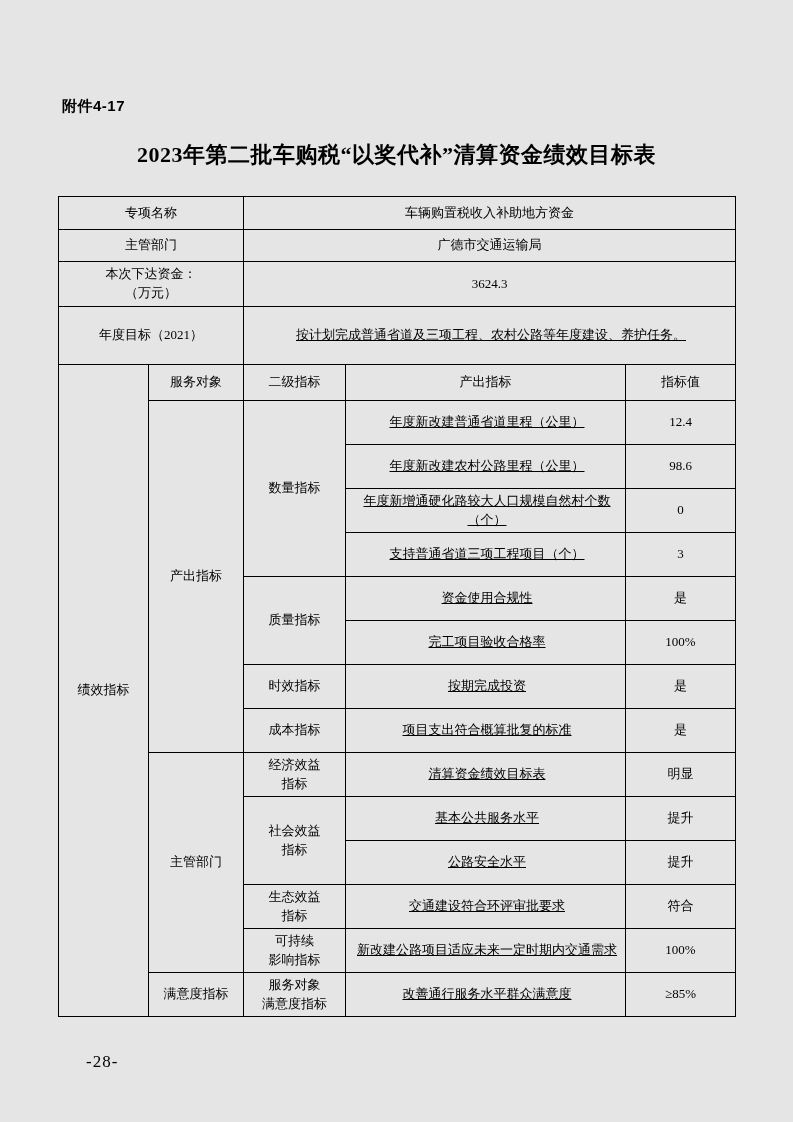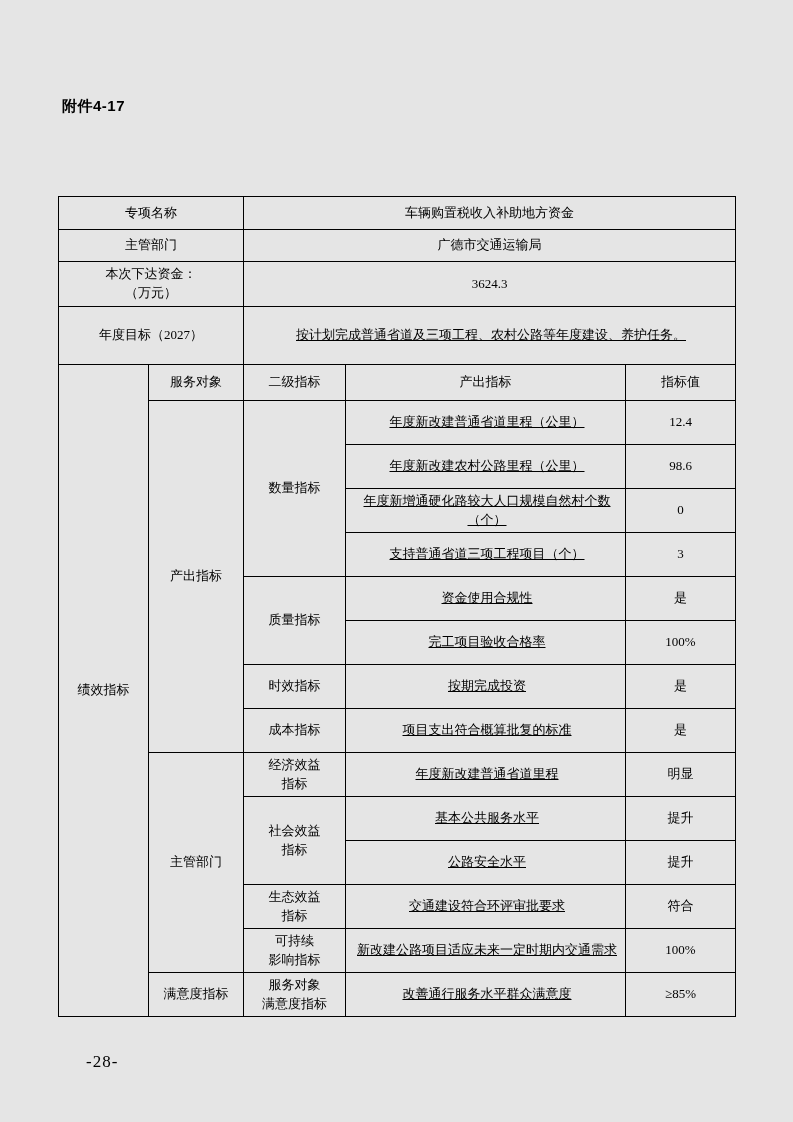--- a/index.html
+++ b/index.html
@@ -64,20 +64,21 @@
     text-align: right;
   }
 </style>
 </head>
 <body>
 
 <div class="sheet">
 
   <div class="attachment">附件4-17</div>
 
+  <div class="doc-title">2023年第二批车购税“以奖代补”清算资金绩效目标表</div>
 
   <table class="main-table">
     <colgroup>
       <col style="width:90px">
       <col style="width:95px">
       <col style="width:102px">
       <col style="width:280px">
       <col style="width:110px">
     </colgroup>
     <tbody>
@@ -88,21 +89,21 @@
       <tr style="height:32px">
         <td colspan="2">主管部门</td>
         <td colspan="3">广德市交通运输局</td>
       </tr>
       <tr style="height:45px">
         <td colspan="2" class="pre">本次下达资金：
 （万元）</td>
         <td colspan="3">3624.3</td>
       </tr>
       <tr style="height:58px">
-        <td colspan="2">年度目标（2027）</td>
+        <td colspan="2">年度目标（2021）</td>
         <td colspan="3" class="left-cell">按计划完成普通省道及三项工程、农村公路等年度建设、养护任务。</td>
       </tr>
 
       <tr style="height:36px">
         <td rowspan="15">绩效指标</td>
         <td>服务对象</td>
         <td>二级指标</td>
         <td>产出指标</td>
         <td>指标值</td>
       </tr>
@@ -145,21 +146,21 @@
       <tr style="height:44px">
         <td class="pre">成本指标</td>
         <td class="left-cell">项目支出符合概算批复的标准</td>
         <td>是</td>
       </tr>
 
       <tr style="height:44px">
         <td rowspan="5">主管部门</td>
         <td class="pre">经济效益
 指标</td>
-        <td class="left-cell">年度新改建普通省道里程</td>
+        <td class="left-cell">清算资金绩效目标表</td>
         <td>明显</td>
       </tr>
       <tr style="height:44px">
         <td rowspan="2" class="pre">社会效益
 指标</td>
         <td class="left-cell">基本公共服务水平</td>
         <td>提升</td>
       </tr>
       <tr style="height:44px">
         <td class="left-cell">公路安全水平</td>

